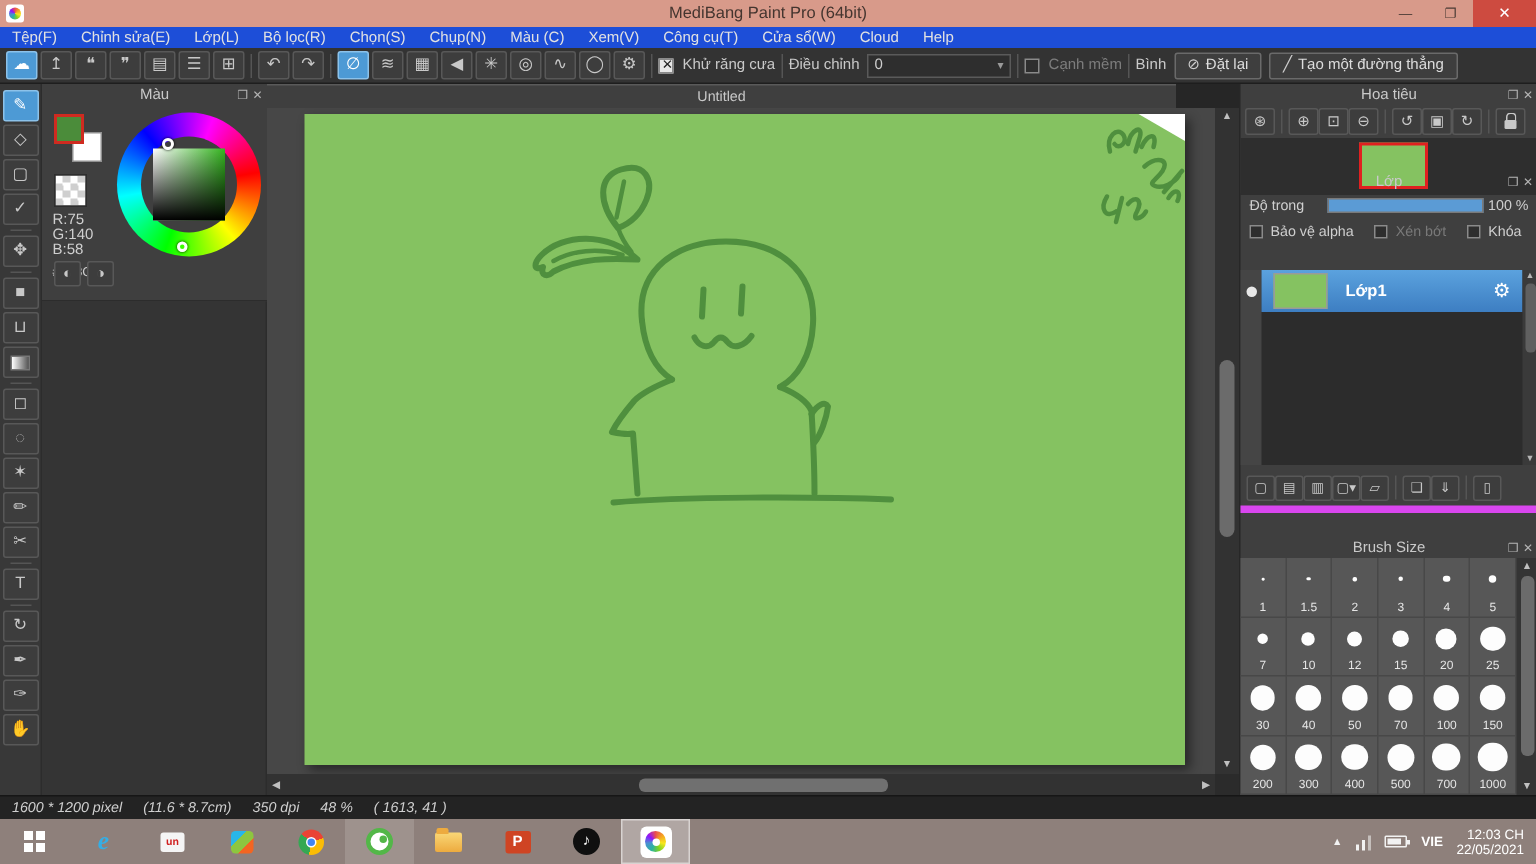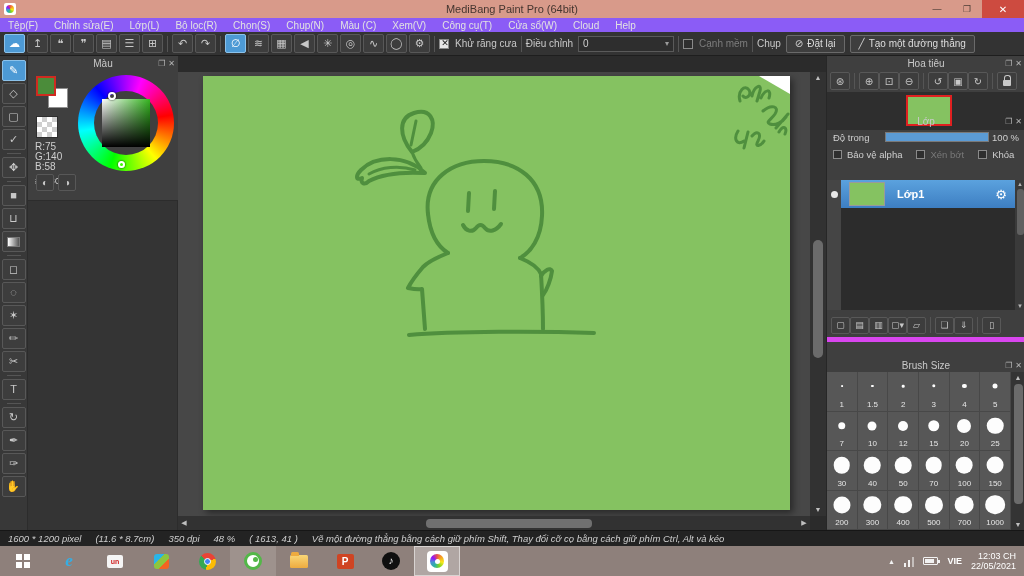--- a/index.html
+++ b/index.html
@@ -14,21 +14,21 @@
     display:flex; align-items:center; justify-content:center; }
   .app-ico span { width:8px; height:8px; border-radius:50%;
     background:conic-gradient(#e94f4f,#f5a623,#f8e71c,#7ed321,#2bb3a0,#4a90d2,#9013fe,#e94f4f); }
   .tb-title { position:absolute; left:0; right:0; text-align:center; font-size:11px; color:#44352f; }
   .winbtns { margin-left:auto; display:flex; height:18px; align-items:stretch; z-index:2; }
   .winbtn { width:30px; display:flex; align-items:center; justify-content:center;
     font-size:9px; color:#4a3b35; }
   .winbtn.close { width:42px; background:#cd4b40; color:#fff; font-size:10px; }
 
   
-  .menubar { position:absolute; left:0; top:18px; width:1024px; height:14px; background:#8b5cf6;
+  .menubar { position:absolute; left:0; top:18px; width:1024px; height:14px; background:#1d4ed8;
     display:flex; align-items:center; }
   .mitem { font-size:10px; color:#e2e2e2; padding:0 8px; white-space:nowrap; }
 
   
   .toolbar { position:absolute; left:0; top:32px; width:1024px; height:24px; background:#333;
     border-bottom:1px solid #1e1e1e; display:flex; align-items:center; padding-left:4px; }
   .strip { display:flex; align-items:center; gap:2px; }
   .ibtn { width:21px; height:19px; background:#3d3d3d; border:1px solid #585858; border-radius:2px;
     color:#c8c8c8; font-size:11px; line-height:17px; text-align:center; overflow:hidden;
     display:flex; align-items:center; justify-content:center; flex:none; }
@@ -274,21 +274,21 @@
     <span class="tb-label">Điều chỉnh</span>
     <div class="dd" style="width:96px;margin-left:5px;">
       <span>0</span>
     </div>
     <div class="vsep"></div>
     <div class="strip">
       <span class="chk"></span>
       <span class="tb-label dim">Cạnh mềm</span>
     </div>
     <div class="vsep"></div>
-    <span class="tb-label">Chụp</span>
+    <span class="tb-label">Bình</span>
     <div class="tbtn" style="margin-left:5px;">
       <span class="g">⊘</span>
       <span>Đặt lại</span>
     </div>
     <div class="tbtn" style="margin-left:5px;">
       <span class="g">╱</span>
       <span>Tạo một đường thẳng</span>
     </div>
   </div>
 
@@ -346,20 +346,23 @@
       <div class="hue-ind"></div>
     </div>
     <div class="pal-btns">
         <div class="ibtn">◐</div>
         <div class="ibtn">◑</div>
       </div>
   </div>
   <div class="leftvoid"></div>
 
   <div class="docarea">
+    <div class="tabbar">
+      <div class="tab">Untitled</div>
+    </div>
     <div class="viewport">
       <div class="canvas">
         <svg width="587" height="434" viewBox="0 0 587 434">
           <polygon points="556,0 587,0 587,18" fill="#ffffff"></polygon>
 
           <path class="st" d="M209,76 C196,60 195,42 211,37 C227,32 233,44 228,57 C224,67 217,73 209,76 Z"></path>
           <path class="st2" d="M213,45 L208,69"></path>
           <path class="st2" d="M209,76 C211,82 214,87 218,92"></path>
 
           <path class="st" d="M222,97 C202,78 172,80 158,94 C153,99 152,105 159,102 C157,108 162,109 166,105 C183,96 204,96 222,97 Z"></path>
@@ -596,21 +599,20 @@
       </div>
     </div>
   </div>
 
   <div class="statusbar">
     <span>1600 * 1200 pixel</span>
     <span>(11.6 * 8.7cm)</span>
     <span>350 dpi</span>
     <span>48 %</span>
     <span>( 1613, 41 )</span>
-    <span>Vẽ một đường thẳng bằng cách giữ phím Shift, Thay đổi cỡ cọ bằng cách giữ phím Ctrl, Alt và kéo</span>
   </div>
 
   <div class="taskbar">
     <div class="tapp">
       <span class="ic-win">
           <span></span>
           <span></span>
           <span></span>
           <span></span>
         </span>

